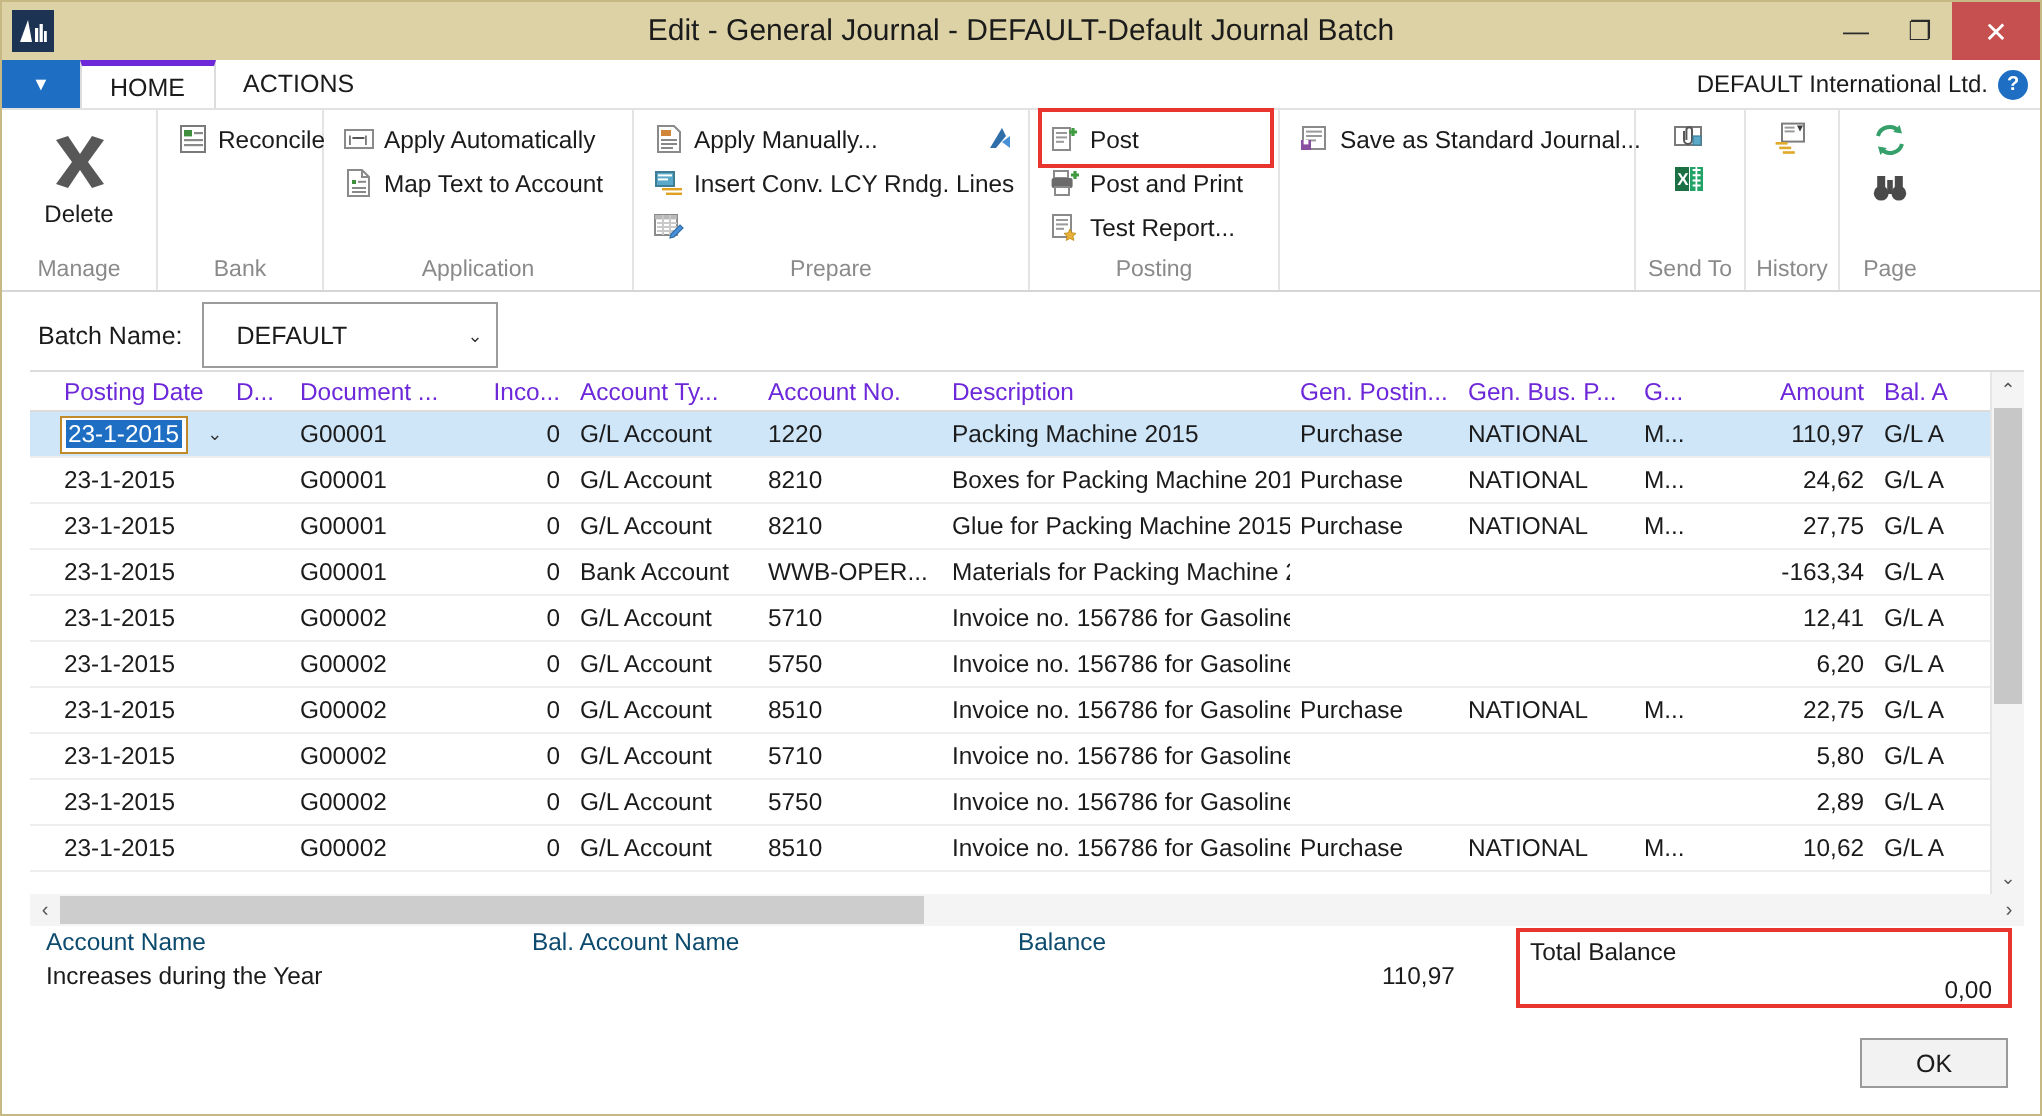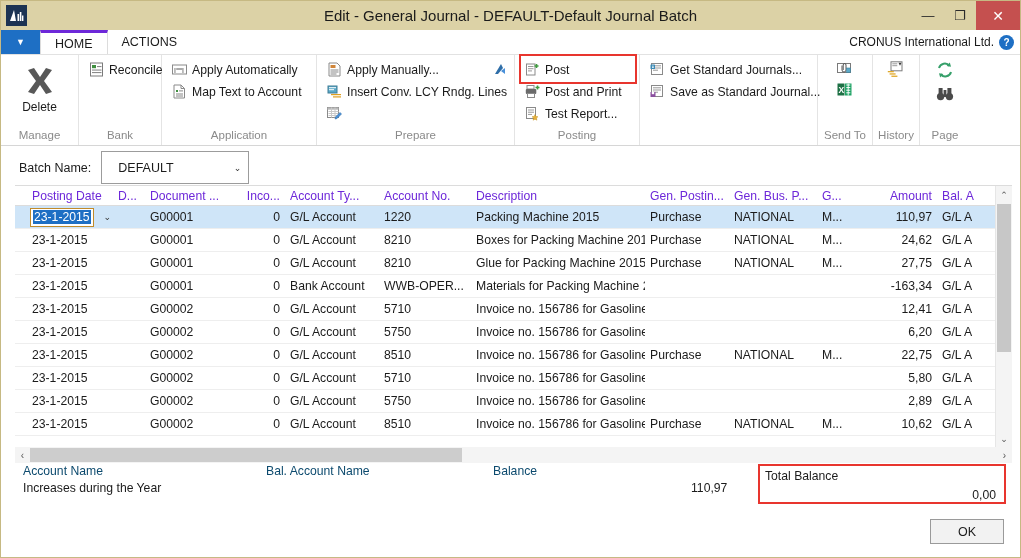--- a/index.html
+++ b/index.html
@@ -262,21 +262,21 @@
     </div>
   </div>
 
   <div id="tabstrip">
     <div id="app-menu-btn">
       <span>▼</span>
     </div>
     <div class="rtab active">HOME</div>
     <div class="rtab">ACTIONS</div>
     <div id="company-label">
-      <span>CRONUS International Ltd.</span>
+      <span>DEFAULT International Ltd.</span>
       <span id="help-icon">?</span>
     </div>
   </div>
 
   <div id="ribbon">
 
     <div class="rgroup" style="width:78px">
       <div class="rgroup-body" style="justify-content:center">
         <div class="bigbtn">
           <span class="ico" style="width:34px;height:34px;flex:0 0 34px">
@@ -432,33 +432,20 @@
             <span>Test Report...</span>
           </div>
         </div>
       </div>
       <div class="rgroup-title">Posting</div>
     </div>
 
     <div class="rgroup" style="width:178px">
       <div class="rgroup-body">
         <div class="rcol">
-          <div class="ritem">
-            <span class="ico">
-              <svg width="15" height="15" viewBox="0 0 15 15">
-                <rect x="1.5" y="1.5" width="11" height="11" fill="#fff" stroke="#8a8a8a"></rect>
-                <rect x="3" y="3.3" width="8" height="1" fill="#999"></rect>
-                <rect x="3" y="5.5" width="8" height="1" fill="#999"></rect>
-                <rect x="3" y="7.7" width="5" height="1" fill="#999"></rect>
-                <rect x="0.5" y="2.5" width="4.5" height="4.5" rx="0.6" fill="#3c8ab5"></rect>
-                <path d="M2 4.2 h1.8 M2 5.5 h1.8" stroke="#fff" stroke-width="0.8"></path>
-              </svg>
-            </span>
-            <span>Get Standard Journals...</span>
-          </div>
           <div class="ritem">
             <span class="ico">
               <svg width="15" height="15" viewBox="0 0 15 15">
                 <rect x="1.5" y="1.5" width="11" height="11" fill="#fff" stroke="#8a8a8a"></rect>
                 <rect x="3" y="3.3" width="8" height="1" fill="#999"></rect>
                 <rect x="3" y="5.5" width="8" height="1" fill="#999"></rect>
                 <rect x="3" y="7.7" width="5" height="1" fill="#999"></rect>
                 <rect x="0.5" y="8" width="5" height="5" fill="#8a4f9e"></rect>
                 <rect x="1.8" y="8" width="2.4" height="2.2" fill="#fff"></rect>
               </svg>
@@ -739,21 +726,21 @@
       <div class="hsb-arrow" style="margin-left:auto">›</div>
     </div>
 
     <div id="footer">
       <span class="ftlabel" style="left:22px; top:0;">Account Name</span>
       <span class="ftvalue" style="left:22px; top:17px;">Increases during the Year</span>
 
       <span class="ftlabel" style="left:265px; top:0;">Bal. Account Name</span>
       <span class="ftvalue" style="left:265px; top:17px;"></span>
 
-      <span class="ftlabel" style="left:492px; top:0;">Balance</span>
+      <span class="ftlabel" style="left:508px; top:0;">Balance</span>
       <span class="ftvalue" style="left:690px; top:17px;">110,97</span>
 
       <div id="totalbox">
         <span id="total-label">Total Balance</span>
         <span id="total-value">0,00</span>
       </div>
     </div>
 
     <div id="bottombar">
       <div id="ok-button">OK</div>

